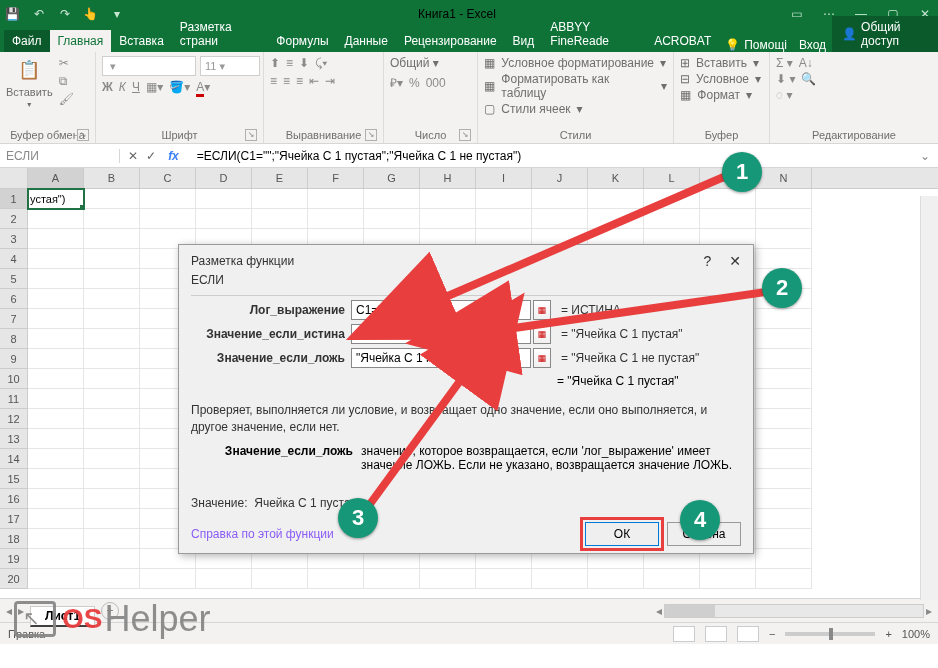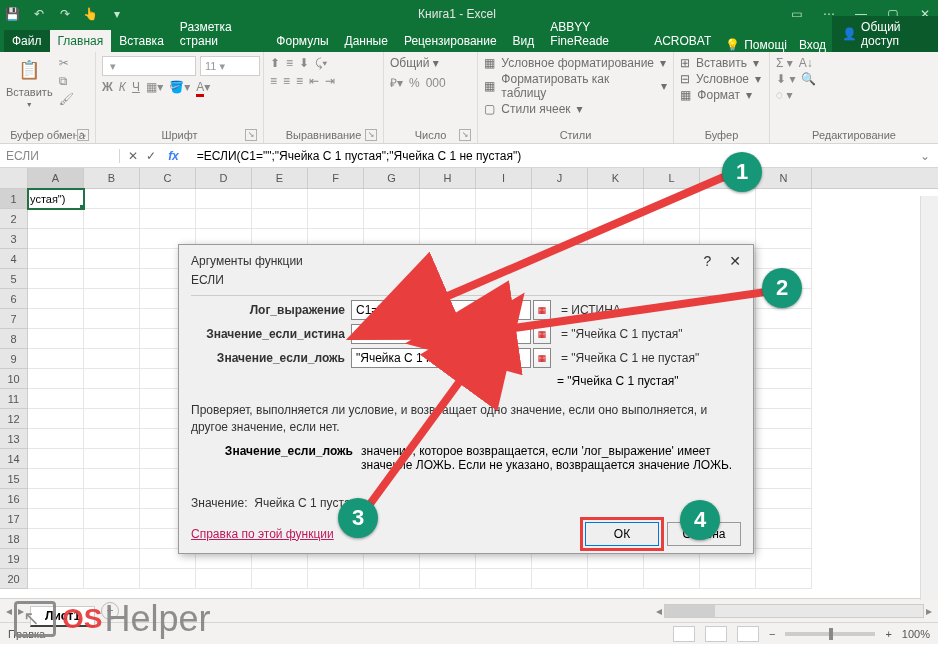--- a/index.html
+++ b/index.html
@@ -2,21 +2,21 @@
 <html><head>
 <meta charset="utf-8">
 <style>
 * { box-sizing: border-box; margin: 0; padding: 0; font-family: "Segoe UI", Tahoma, sans-serif; }
 body { width: 938px; height: 668px; background: #fff; position: relative; overflow: hidden; font-size: 12px; }
 
 
 .titlebar { height: 28px; background: #0f7338; color: #d6ecd9; display: flex; align-items: center; padding: 0 4px; }
 .titlebar .qat { display: flex; gap: 8px; align-items: center; }
 .titlebar .qat .ic { width: 18px; height: 18px; display: flex; align-items: center; justify-content: center; color: #c7e6d1; }
-.titlebar .title { flex: 1; text-align: center; font-size: 12px; color: #e5e5e5; }
+.titlebar .title { flex: 1; text-align: center; font-size: 12px; color: #000000; }
 .titlebar .winctl { display: flex; gap: 14px; align-items: center; }
 .titlebar .winctl .ic { color: #c7e6d1; width: 18px; text-align: center; }
 
 
 .tabs { height: 24px; background: #0f7338; display: flex; align-items: flex-end; padding-left: 4px; }
 .tab { padding: 4px 8px; color: #fff; font-size: 12px; cursor: pointer; }
 .tab.file { background: #0b5a2b; }
 .tab.active { background: #f3f2f1; color: #0f7338; }
 .tabs .spacer { flex: 1; }
 .tabs .help { color: #fff; display: flex; align-items: center; gap: 4px; padding: 0 6px; }
@@ -87,21 +87,21 @@
 .dialog .field .flabel { width: 150px; text-align: right; font-weight: bold; color: #333; padding-right: 6px; }
 .dialog .field .finput { width: 180px; height: 20px; border: 1px solid #888; background: #fff; padding: 0 4px; font-size: 12px; }
 .dialog .field .picker { width: 18px; height: 20px; border: 1px solid #888; margin-left: 2px; background: linear-gradient(#fff,#f0f0f0); display: flex; align-items: center; justify-content: center; font-size: 9px; color: #c00; }
 .dialog .field .fres { padding-left: 10px; color: #333; }
 .dialog .desc { margin-top: 14px; color: #333; line-height: 1.4; }
 .dialog .desc2 { margin-top: 8px; display: flex; }
 .dialog .desc2 .bold { font-weight: bold; width: 170px; text-align: right; padding-right: 8px; }
 .dialog .desc2 .txt { flex: 1; }
 .dialog .resultline { margin-top: 24px; color: #333; }
 .dialog .bottom { display: flex; justify-content: space-between; align-items: center; margin-top: 12px; }
-.dialog .link { color: #be185d; text-decoration: underline; cursor: pointer; }
+.dialog .link { color: #8b5cf6; cursor: pointer; }
 .dialog .btns { display: flex; gap: 8px; }
 .dialog .btn { width: 74px; height: 24px; border: 1px solid #999; background: #efefef; font-size: 12px; }
 .dialog .btn.ok { outline: 3px solid #e83e3e; outline-offset: 2px; border: 1px solid #0078d7; }
 
 
 .badge { position: absolute; width: 40px; height: 40px; border-radius: 50%; background: #169878; color: #fff; font-size: 22px; font-weight: bold; display: flex; align-items: center; justify-content: center; box-shadow: 0 1px 3px rgba(0,0,0,0.4); z-index: 30; }
 .arrow { position: absolute; z-index: 25; pointer-events: none; }
 
 
 .watermark { position: absolute; left: 14px; bottom: 28px; display: flex; align-items: center; gap: 6px; z-index: 20; opacity: 0.95; }
@@ -629,21 +629,21 @@
         <div class="cell"></div>
         <div class="cell"></div>
       </div>
     </div>
 </div>
 
 <div class="vscroll"></div>
 
 <div class="dialog">
   <div class="titlerow">
-    <div class="dlgtitle">Аргументы функции</div>
+    <div class="dlgtitle">Разметка функции</div>
     <div class="ctrls">
       <span>?</span>
       <span>✕</span>
     </div>
   </div>
   <div class="fn">ЕСЛИ</div>
   <div class="hr"></div>
   <div class="fields">
     <div class="field">
       <div class="flabel">Лог_выражение</div>

